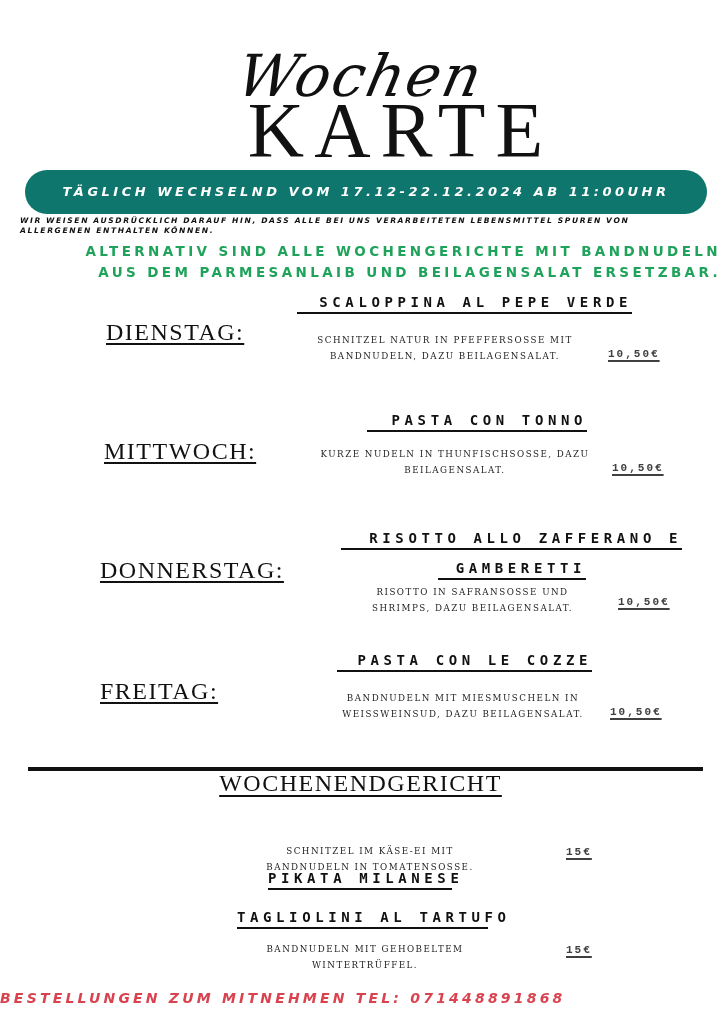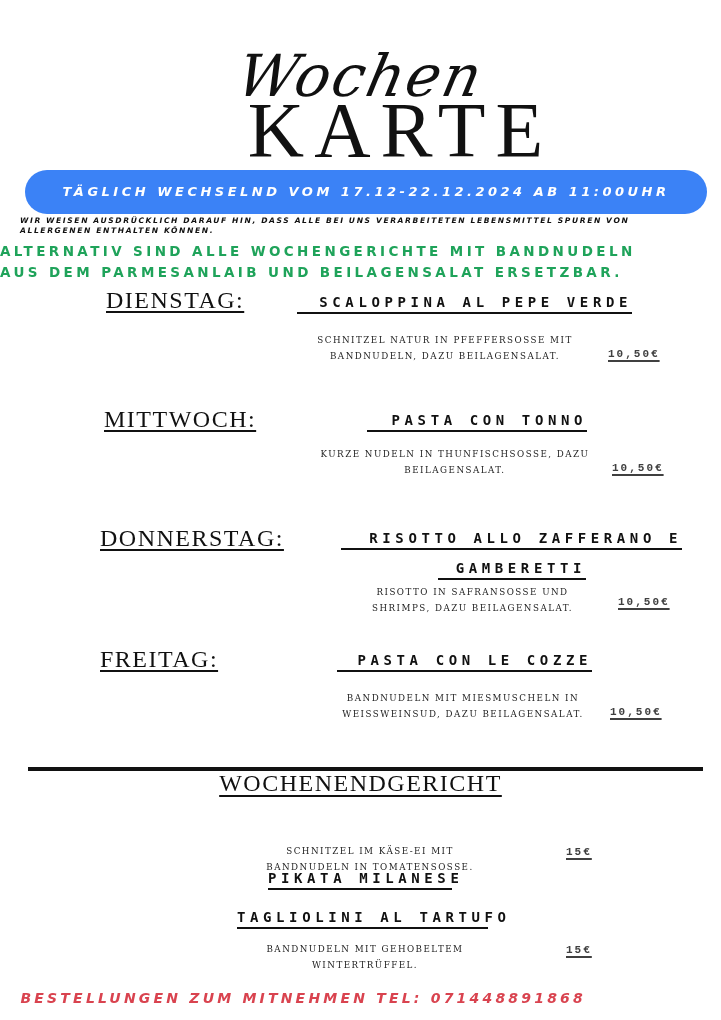--- a/index.html
+++ b/index.html
@@ -12,40 +12,40 @@
     font-family: "DejaVu Serif", serif; font-style: italic; font-weight: 300;
     font-size: 58px; letter-spacing: 2px; color: #111;
     transform: skewX(-12deg);
   }
   .big-title {
     left: 0; width: 721px; top: 88px; text-align: center;
     font-family: "Liberation Serif", serif; font-size: 78px; letter-spacing: 10px;
     font-weight: 400; color: #111; line-height: 84px; margin-left: 40px;
   }
   .banner {
-    left: 25px; top: 170px; width: 682px; height: 44px; background: #3b82f6;
+    left: 25px; top: 170px; width: 682px; height: 44px; background: #0f766e;
     border-radius: 22px; color: #fff; text-align: center;
     font-family: "DejaVu Sans", sans-serif; font-style: italic; font-weight: bold;
     font-size: 13px; letter-spacing: 3.5px; line-height: 44px;
   }
   .disclaimer {
     left: 20px; width: 700px; top: 216px; text-align: left;
     font-family: "DejaVu Sans", sans-serif; font-style: italic; font-weight: bold;
     font-size: 7.6px; letter-spacing: 1.6px; line-height: 10px; color: #111;
   }
   .alt-note {
-    left: 0; width: 721px; top: 241px; text-align: left;
+    left: 0; width: 721px; top: 241px; text-align: right;
     font-family: "DejaVu Sans", sans-serif; font-weight: bold;
     font-size: 13.5px; letter-spacing: 3.4px; line-height: 21px; color: #1fa35a;
   }
 
   .day {
     font-family: "Liberation Serif", serif; font-size: 24px; letter-spacing: 1.5px;
     text-decoration: underline; text-decoration-thickness: 2px; text-underline-offset: 3px;
-    color: #111; white-space: nowrap;
+    color: #111; white-space: nowrap; margin-top: 32px;
   }
   .dish {
     font-family: "DejaVu Sans Mono", monospace; font-weight: bold; font-size: 14px;
     letter-spacing: 4.6px; color: #111; white-space: nowrap;
     border-bottom: 2px solid #111; padding-bottom: 2px; text-align: right;
   }
   .desc {
     font-family: "DejaVu Serif", serif; font-size: 9.5px; letter-spacing: 1.6px;
     line-height: 16px; color: #222; text-align: center; white-space: nowrap;
     transform: scaleX(0.92); transform-origin: center;
@@ -56,21 +56,21 @@
     text-decoration-thickness: 2px; text-underline-offset: 3px; white-space: nowrap;
   }
 
   .divider { left: 28px; top: 767px; width: 675px; height: 4px; background: #111; }
   .weekend-title {
     left: 0; width: 721px; top: 770px; text-align: center;
     font-family: "Liberation Serif", serif; font-size: 24px; letter-spacing: 1.5px;
     text-decoration: underline; text-decoration-thickness: 2px; text-underline-offset: 4px;
   }
   .footer {
-    left: 0; width: 586px; top: 990px; text-align: right;
+    left: 0; width: 586px; top: 990px; text-align: left;
     font-family: "DejaVu Sans", sans-serif; font-style: italic; font-weight: bold;
     font-size: 14px; letter-spacing: 3.2px; color: #d9434f;
   }
 </style>
 </head>
 <body>
 
 <div class="abs script-title">Wochen</div>
 <div class="abs big-title">KARTE</div>
 <div class="abs banner">TÄGLICH WECHSELND VOM 17.12-22.12.2024 AB 11:00UHR</div>

